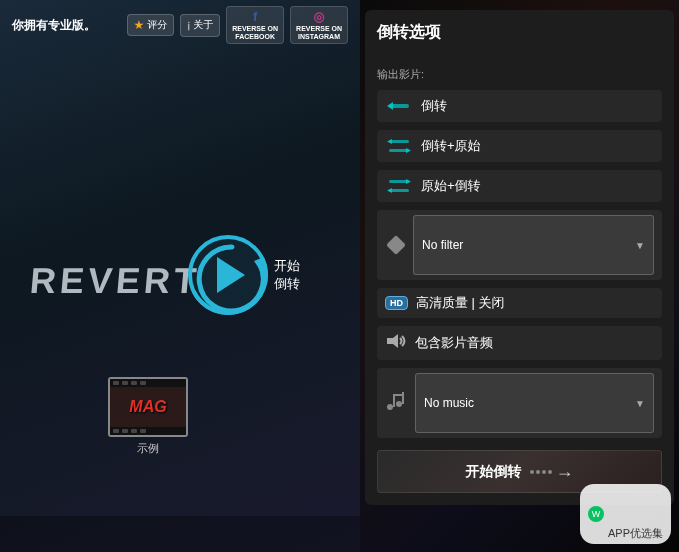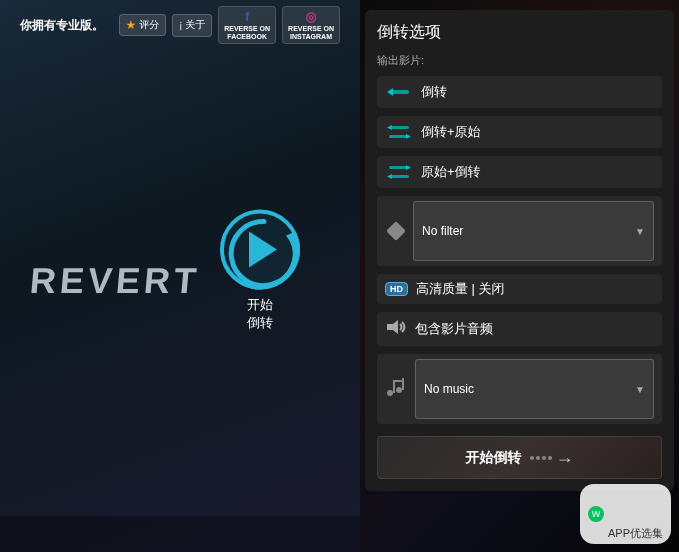--- a/index.html
+++ b/index.html
@@ -19,21 +19,21 @@
       background: linear-gradient(160deg, #1a2a3a 0%, #0d1820 40%, #1a1a2e 100%);
       position: relative;
       display: flex;
       flex-direction: column;
     }
 
     
     #top-bar {
       display: flex;
       align-items: center;
-      padding: 6px 20px;
+      padding: 6px 12px;
       gap: 6px;
       flex-shrink: 0;
     }
 
     #pro-badge {
       color: #fff;
       font-size: 12px;
       font-weight: bold;
       flex: 1;
     }
@@ -101,21 +101,21 @@
       font-family: 'Arial Black', sans-serif;
     }
 
     
     #play-btn-container {
       position: absolute;
       right: 60px;
       top: 50%;
       transform: translateY(-60%);
       display: flex;
-      flex-direction: column;
+      flex-direction: row;
       align-items: center;
       gap: 6px;
       cursor: pointer;
     }
 
     .play-circle {
       width: 80px;
       height: 80px;
       border-radius: 50%;
       border: 4px solid #29b6d8;
@@ -258,22 +258,22 @@
       border-radius: 6px;
       padding: 12px;
       display: flex;
       flex-direction: column;
       gap: 8px;
     }
 
     #options-title {
       color: #fff;
       font-size: 16px;
-      font-weight: normal;
-      margin-bottom: 2px;
+      font-weight: bold;
+      margin-bottom: 16px;
     }
 
     #output-label {
       color: #aaa;
       font-size: 11px;
       margin-bottom: 0;
     }
 
     
     .option-row {
@@ -498,20 +498,38 @@
           <polygon points="72,18 62,22 68,31" fill="#29b6d8"></polygon>
         </svg>
         <div class="play-triangle"></div>
       </div>
       <div style="text-align:center; color:#fff; font-size:13px; line-height:1.4;">
         <div>开始</div>
         <div>倒转</div>
       </div>
     </div>
 
+    <div id="sample-container">
+      <div class="sample-thumb">
+        <div class="film-strip-top">
+          <div class="film-hole"></div>
+          <div class="film-hole"></div>
+          <div class="film-hole"></div>
+          <div class="film-hole"></div>
+        </div>
+        <span class="sample-text-overlay">MAG</span>
+        <div class="film-strip-bottom">
+          <div class="film-hole"></div>
+          <div class="film-hole"></div>
+          <div class="film-hole"></div>
+          <div class="film-hole"></div>
+        </div>
+      </div>
+      <span id="sample-label">示例</span>
+    </div>
   </div>
 
   <div id="bottom-bar-left"></div>
 </div>
 
 <div id="right-panel">
   <div id="bg-image"></div>
   <div id="bg-figure"></div>
 
   <div id="options-panel">

